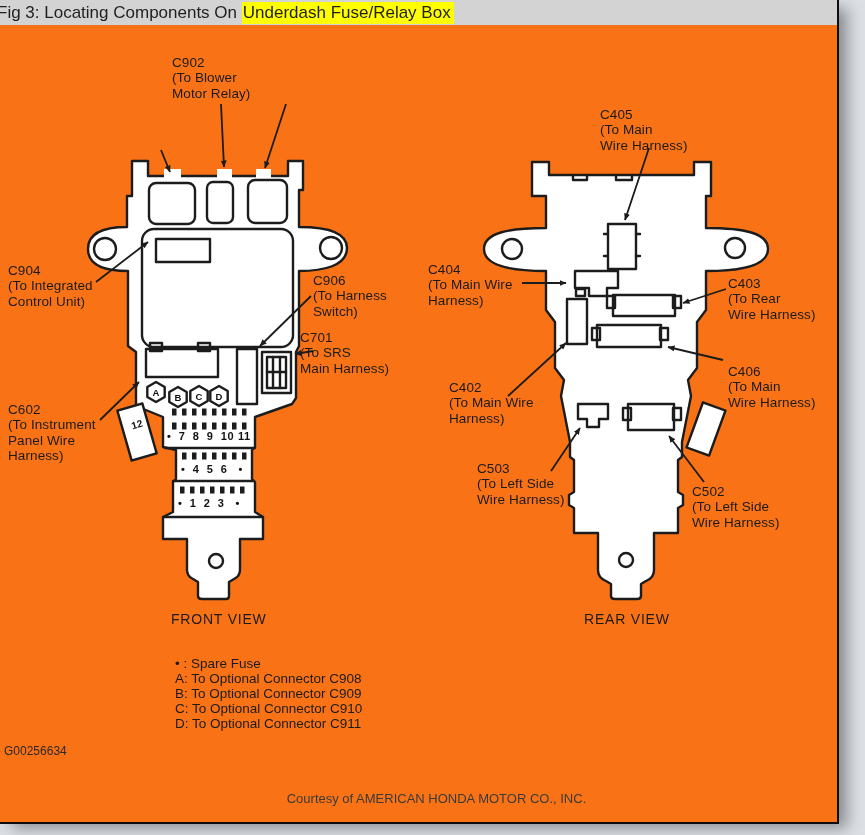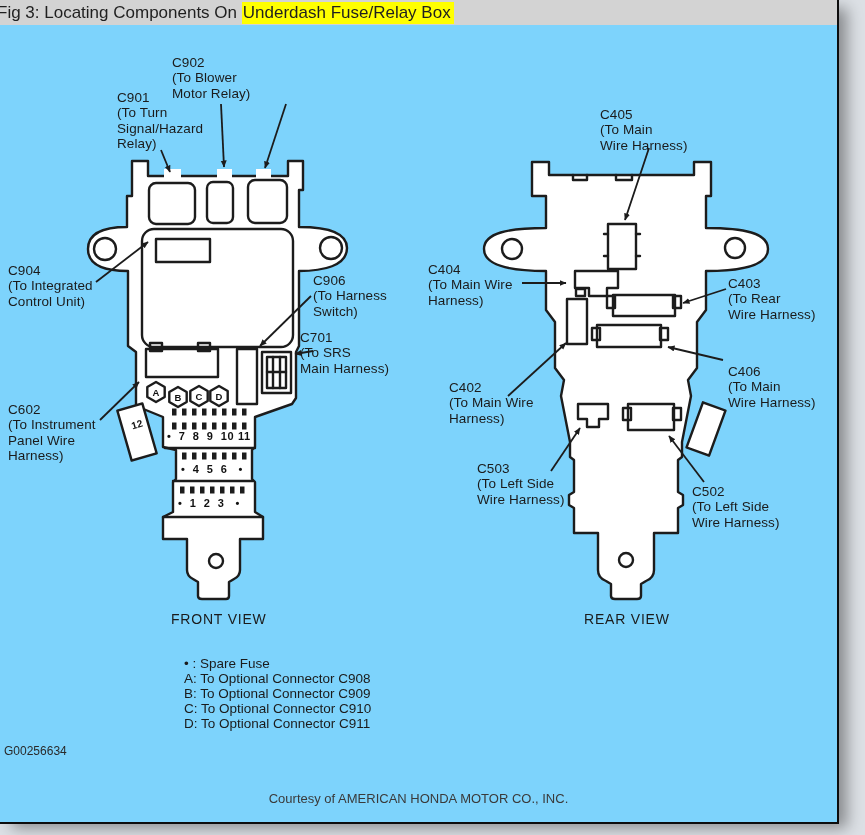--- a/index.html
+++ b/index.html
@@ -1,37 +1,37 @@
 <!DOCTYPE html>
 <html><head>
 <meta charset="utf-8">
 <style>
   html,body{margin:0;padding:0;background:#dce0e5;font-family:"Liberation Sans",sans-serif;}
   .stage{position:relative;width:865px;height:835px;overflow:hidden;background:#dce0e5;}
-  .page{position:absolute;left:0;top:0;width:837px;height:822px;background:#7dd3fc;
+  .page{position:absolute;left:0;top:0;width:837px;height:822px;background:#f97316;
         border-right:2.5px solid #0d0d0d;border-bottom:2.5px solid #0d0d0d;
         box-shadow:10px 6px 14px -2px rgba(0,0,0,.38);}
   .titlebar{position:absolute;left:0;top:0;width:837px;height:25px;background:#d3d3d3;
         font-size:17px;line-height:25px;color:#1f1f1f;white-space:nowrap;overflow:hidden;}
   .titlebar .inner{margin-left:-3px;}
   .hl{background:#ffff00;padding:1px 3px 2px 1px;}
   .art{position:absolute;left:0;top:0;}
   .lbl{position:absolute;font-size:13.5px;line-height:1.14;color:#1b1b1b;
        white-space:pre-line;letter-spacing:.1px;}
   .caption{position:absolute;font-size:14px;color:#1b1b1b;letter-spacing:.8px;white-space:pre;}
-  .legend{position:absolute;left:184px;top:656px;font-size:13.5px;line-height:1.11;
+  .legend{position:absolute;left:175px;top:656px;font-size:13.5px;line-height:1.11;
        color:#1b1b1b;white-space:pre-line;}
   .fuses{position:absolute;font-size:11px;font-weight:bold;color:#111;
        white-space:pre;letter-spacing:.6px;}
   .hexlbl{position:absolute;width:14px;text-align:center;font-size:9.5px;font-weight:bold;color:#111;}
   .tilted{position:absolute;left:124px;top:419px;width:26px;text-align:center;
        font-size:10px;font-weight:bold;color:#111;transform:rotate(-16deg);}
   .figid{position:absolute;left:4px;top:744px;font-size:12px;color:#2a2a2a;}
   .courtesy{position:absolute;left:0;top:791px;width:837px;text-align:center;
-       font-size:13px;color:#3a3a3a;}
+       font-size:13px;color:#3a3a3a;padding-left:18px;}
   
   .fw{fill:#fff;stroke:#1c1c1c;stroke-width:2.4;stroke-linejoin:round;}
   .ln{fill:none;stroke:#1c1c1c;stroke-width:2.4;stroke-linejoin:round;stroke-linecap:round;}
   .gap{fill:#fff;stroke:none;}
   .teeth{fill:none;stroke:#1c1c1c;stroke-width:7;stroke-dasharray:4.5 5.5;}
   .ldr{fill:none;stroke:#1c1c1c;stroke-width:1.8;}
 </style>
 </head>
 <body>
 
@@ -159,24 +159,20 @@
         <line class="ldr" x1="723" y1="360" x2="668" y2="347" marker-end="url(#ah)"></line>
         <line class="ldr" x1="551" y1="471" x2="580" y2="428" marker-end="url(#ah)"></line>
         <line class="ldr" x1="704" y1="482" x2="669" y2="436" marker-end="url(#ah)"></line>
       </g>
     </g>
   </svg>
 
   <div class="lbl" style="left:172px;top:55px">C902
 (To Blower
 Motor Relay)</div>
-  <div class="lbl" style="left:117px;top:90px">C901
-(To Turn
-Signal/Hazard
-Relay)</div>
   <div class="lbl" style="left:8px;top:263px">C904
 (To Integrated
 Control Unit)</div>
   <div class="lbl" style="left:313px;top:273px">C906
 (To Harness
 Switch)</div>
   <div class="lbl" style="left:300px;top:330px">C701
 (To SRS
 Main Harness)</div>
   <div class="lbl" style="left:8px;top:402px">C602

